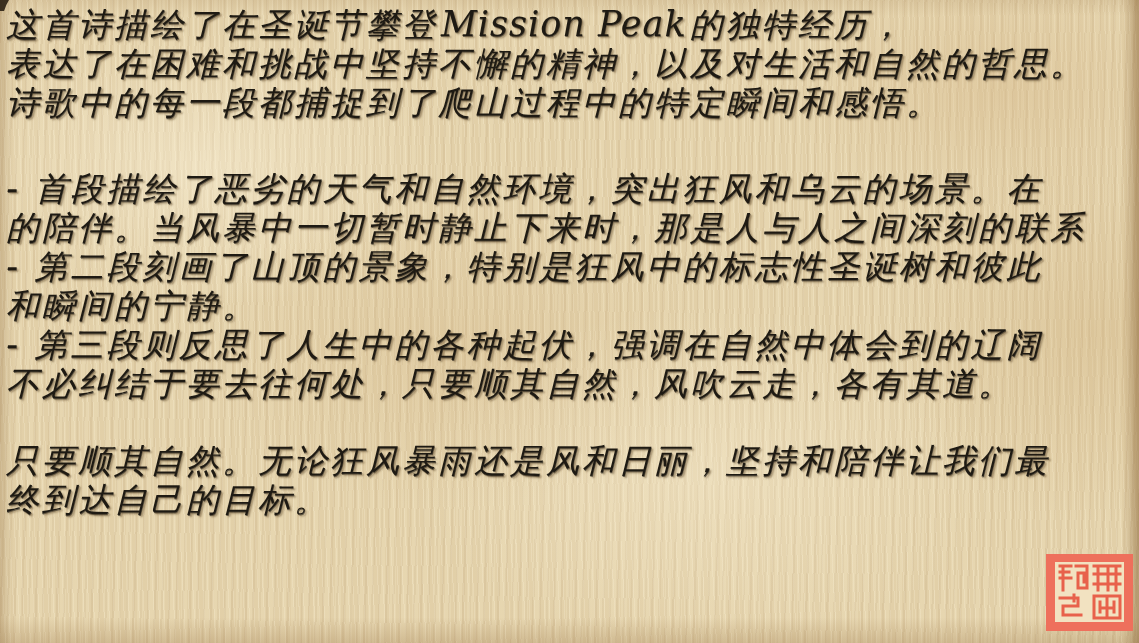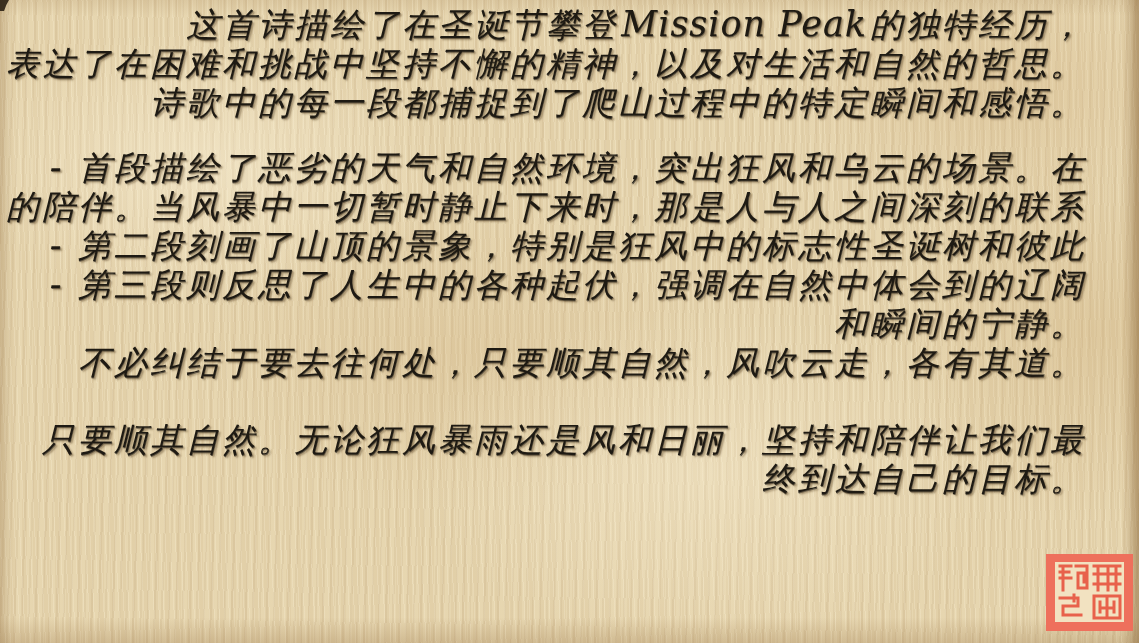--- a/index.html
+++ b/index.html
@@ -49,22 +49,22 @@
     top: 5px;
     z-index: 2;
     color: #1e1a13;
     font-size: 33px;
     line-height: 39px;
     letter-spacing: 3px;
     font-style: italic;
     text-shadow: 2px 2px 2px rgba(112,90,58,0.60), 0.5px 0.5px 0 rgba(0,0,0,0.55);
   }
 
-  .para { margin: 0; text-align: right; }
-  .para-analysis  { margin-top: 26px; }
+  .para { margin: 0; }
+  .para-analysis  { margin-top: 47px; }
   .para-conclusion{ margin-top: 38px; }
 
   .line {
     display: block;
     white-space: nowrap;
   }
 
   .latin {
     font-family: "DejaVu Serif", serif;
     font-style: italic;
@@ -95,22 +95,22 @@
     <p class="para para-intro">
       <span class="line"><span>这首诗描绘了在圣诞节攀登</span><span class="latin">Mission Peak</span><span>的独特经历，</span></span>
       <span class="line">表达了在困难和挑战中坚持不懈的精神，以及对生活和自然的哲思。</span>
       <span class="line">诗歌中的每一段都捕捉到了爬山过程中的特定瞬间和感悟。</span>
     </p>
 
     <p class="para para-analysis">
       <span class="line">- 首段描绘了恶劣的天气和自然环境，突出狂风和乌云的场景。在</span>
       <span class="line">的陪伴。当风暴中一切暂时静止下来时，那是人与人之间深刻的联系</span>
       <span class="line">- 第二段刻画了山顶的景象，特别是狂风中的标志性圣诞树和彼此</span>
+      <span class="line">和瞬间的宁静。</span>
       <span class="line">- 第三段则反思了人生中的各种起伏，强调在自然中体会到的辽阔</span>
-      <span class="line">和瞬间的宁静。</span>
       <span class="line">不必纠结于要去往何处，只要顺其自然，风吹云走，各有其道。</span>
     </p>
 
     <p class="para para-conclusion">
       <span class="line">只要顺其自然。无论狂风暴雨还是风和日丽，坚持和陪伴让我们最</span>
       <span class="line">终到达自己的目标。</span>
     </p>
 
   </section>
 

